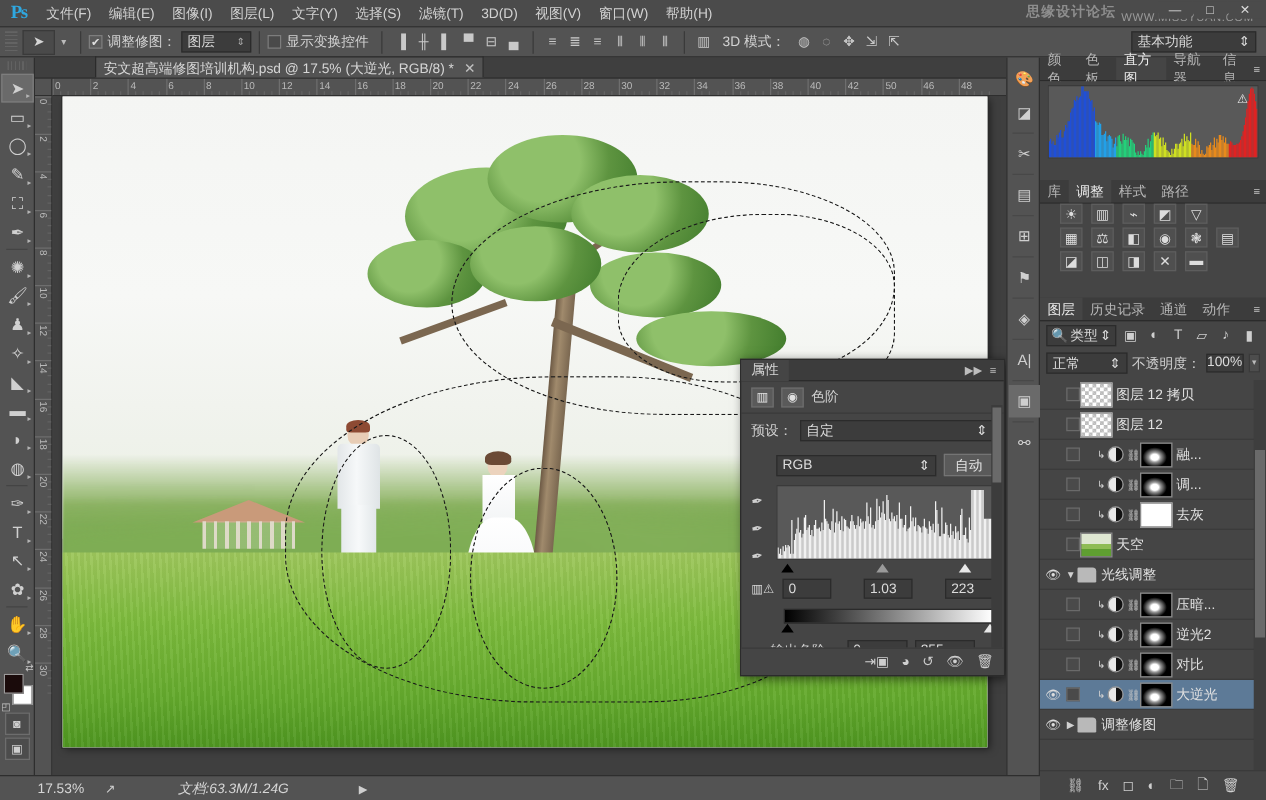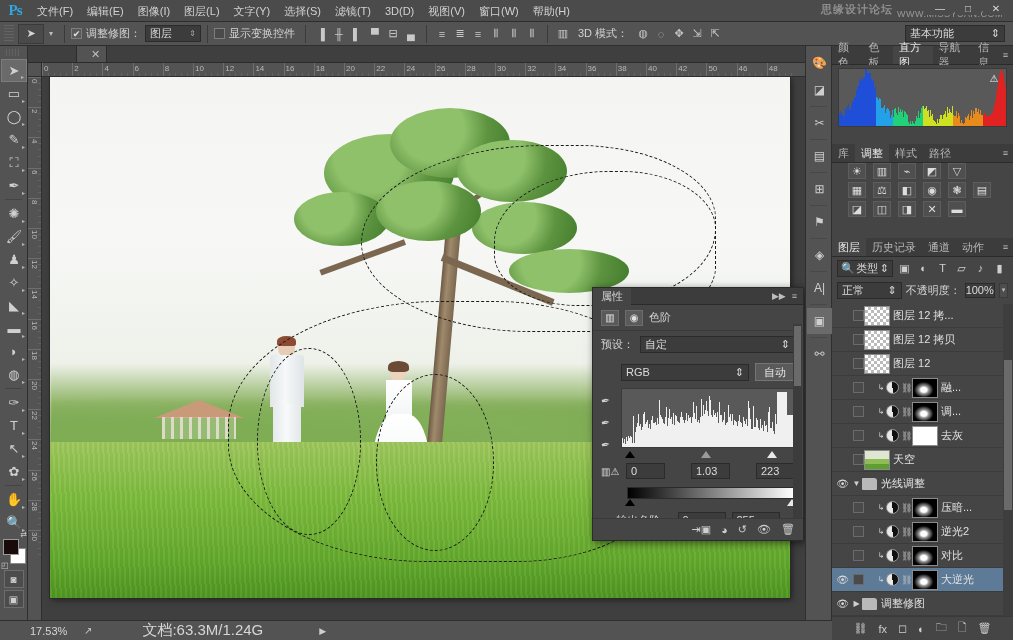--- a/index.html
+++ b/index.html
@@ -228,21 +228,21 @@
     border-top:1px solid #3a3a3a; display:flex; align-items:center; justify-content:center; gap:11px; }
   .lp-foot span { font-size:11px; color:#cfcfcf; }
   .lscroll { position:absolute; right:0; top:66px; bottom:24px; width:10px; background:#3e3e3e; }
   .lscroll i { position:absolute; left:1px; top:56px; width:8px; height:150px; background:#6a6a6a; display:block; }
 
   
   .statusbar { position:absolute; left:0; bottom:0; width:832px; height:20px; background:#535353;
     border-top:1px solid #2e2e2e; display:flex; align-items:center; padding-left:30px; gap:8px; }
   .st-zoom { width:46px; font-size:11px; color:#d6d6d6; }
   .st-ico { font-size:10px; color:#cfcfcf; }
-  .st-doc { font-size:15px; color:#d6d6d6; margin-left:42px; }
+  .st-doc { font-size:11px; color:#d6d6d6; margin-left:42px;font-style:italic; }
   .st-arrow { font-size:9px; color:#cfcfcf; margin-left:48px; }
 </style>
 </head>
 <body>
 
 <div class="app">
 
   <div class="menubar">
     <div class="ps-logo">Ps</div>
     <div class="menu-item">文件(F)</div>
@@ -337,20 +337,21 @@
       <span class="sw-bg"></span>
       <span class="sw-fg"></span>
       <span class="sw-def">◰</span>
     </div>
     <div class="modebtn">◙</div>
     <div class="modebtn">▣</div>
   </div>
 
   <div class="doctabs">
     <div class="doctab">
+      <span>安文超高端修图培训机构.psd @ 17.5% (大逆光, RGB/8) *</span>
       <span class="x">✕</span>
     </div>
   </div>
 
   <div class="ruler-corner"></div>
   <div class="ruler-h" id="rulerH">
       <div class="rtick" style="left: 0px;"></div>
       <div class="rnum" style="left: 0px;">0</div>
       <div class="rtick minor" style="left: 6.04px;"></div>
       <div class="rtick minor" style="left: 12.08px;"></div>
@@ -1165,26 +1166,20 @@
         <span class="lbl" style="margin-left:6px">填充：</span>
         <span class="opc-val">100%</span>
 
       </div>
 
       <div class="layerlist" id="layerList">
           <div class="layer">
             <div class="eye off"></div>
             <span class="lsq"></span>
             <span class="thumb checker"></span>
-            <span class="lname">图层 12 拷...</span>
-          </div>
-          <div class="layer">
-            <div class="eye off"></div>
-            <span class="lsq"></span>
-            <span class="thumb checker"></span>
             <span class="lname">图层 12 拷贝</span>
           </div>
           <div class="layer">
             <div class="eye off"></div>
             <span class="lsq"></span>
             <span class="thumb checker"></span>
             <span class="lname">图层 12</span>
           </div>
           <div class="layer">
             <div class="eye off"></div>

